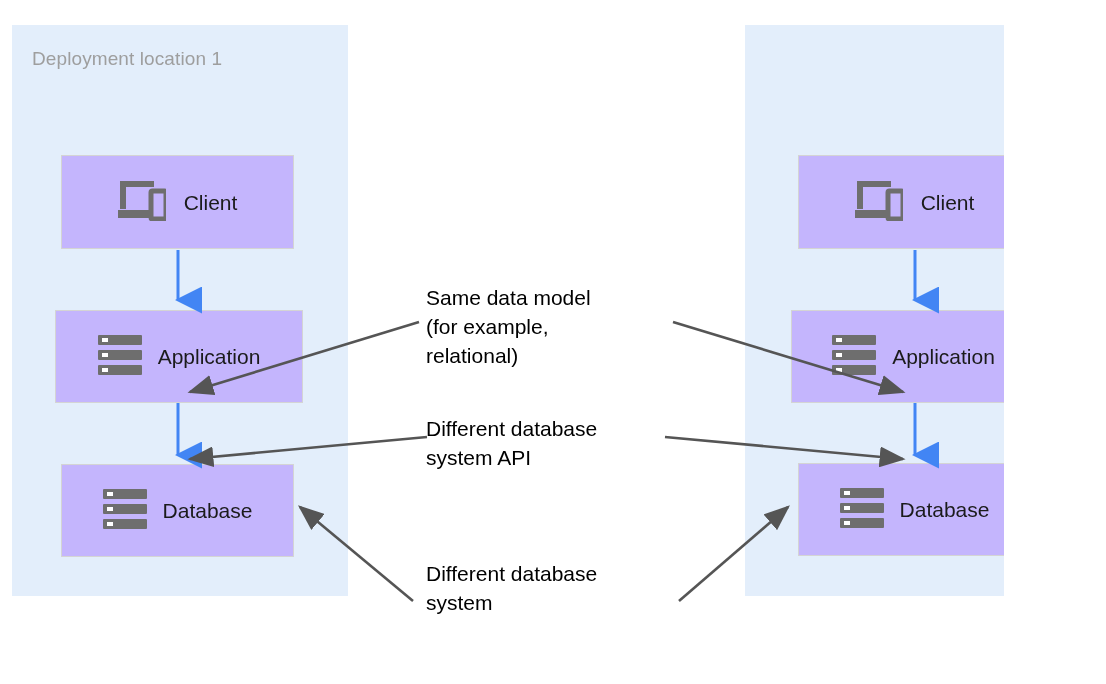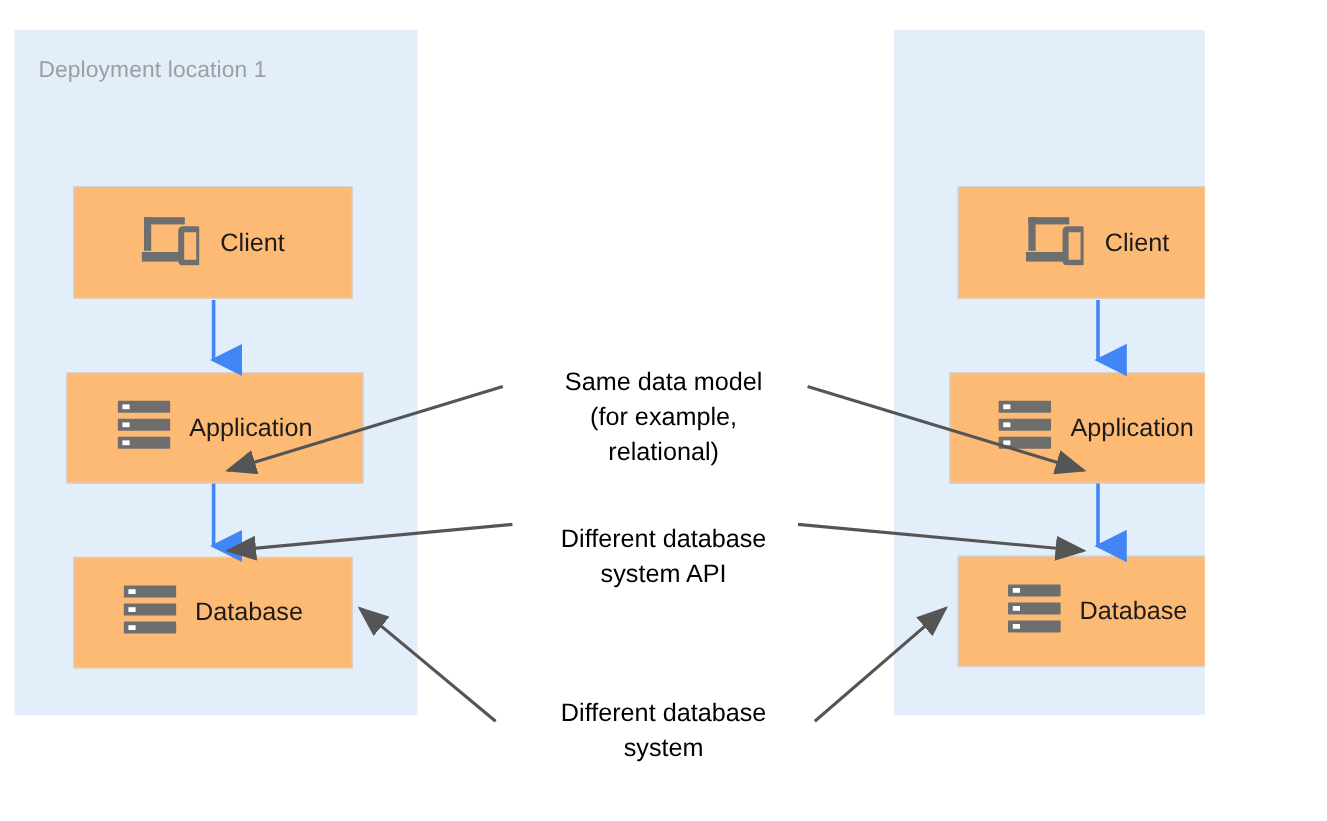--- a/index.html
+++ b/index.html
@@ -25,21 +25,21 @@
   }
   .zone-title {
     position: absolute;
     font-size: 19px;
     color: #9e9e9e;
     letter-spacing: 0.1px;
     white-space: nowrap;
   }
   .node {
     position: absolute;
-    background: #fdba74;
+    background: #c4b5fd;
     border: 1px solid #d4d4d4;
     box-sizing: border-box;
     display: flex;
     flex-direction: row;
     align-items: center;
     justify-content: center;
     gap: 18px;
   }
   .node-label {
     font-size: 21px;
@@ -58,23 +58,21 @@
     width: 1106px;
     height: 684px;
     overflow: visible;
     pointer-events: none;
   }
   .annotation {
     position: absolute;
     font-size: 21px;
     line-height: 29px;
     color: #000000;
-    text-align: center;
     white-space: pre-line;
-    margin-top: 21px;
   }
 </style>
 </head>
 <body>
 
 <div id="canvas">
 
   <div class="zone" style="left:12px; top:25px; width:336px; height:571px;"></div>
   <div class="zone" style="left:745px; top:25px; width:336px; height:571px;"></div>
 

